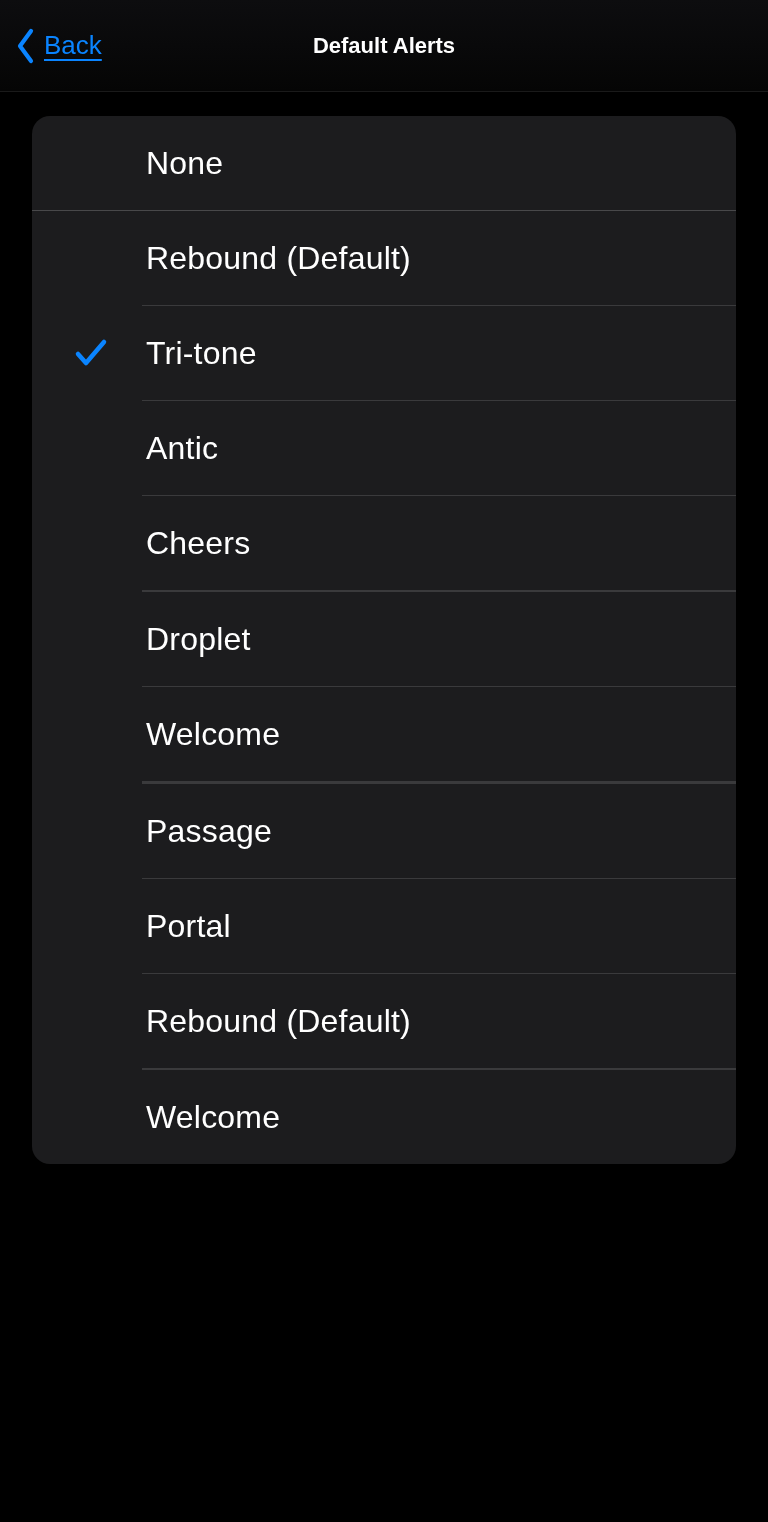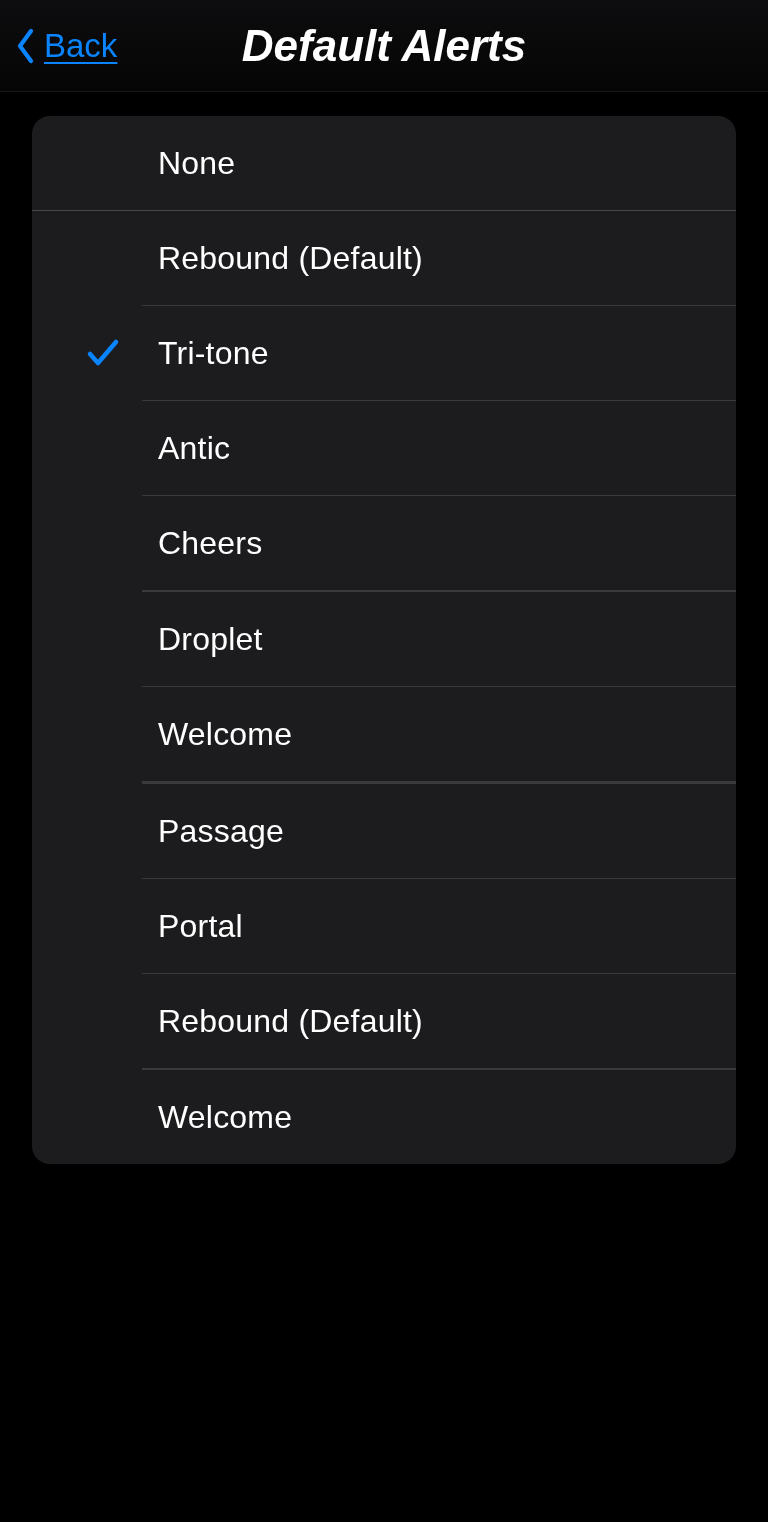--- a/index.html
+++ b/index.html
@@ -40,45 +40,44 @@
       display: flex;
       align-items: center;
       justify-content: center;
     }
     .back-chevron svg {
       width: 20px;
       height: 36px;
     }
     .back-label {
       color: #0a84ff;
-      font-size: 33px;
+      font-size: 26px;
       font-weight: 400;
       text-decoration: underline;
       text-underline-offset: 5px;
       text-decoration-thickness: 2px;
     }
     .nav-title {
       color: #ffffff;
-      font-size: 44px;
+      font-size: 22px;
       font-weight: 600;
-      font-style: italic;
     }
     .content {
       padding: 24px 32px 0 32px;
     }
     .list-group {
       background: #1c1c1e;
       border-radius: 18px;
       overflow: hidden;
     }
     .list-row {
       display: flex;
       align-items: center;
       min-height: 94px;
-      padding: 16px;
+      padding: 4px;
       cursor: pointer;
     }
     .check-col {
       width: 110px;
       display: flex;
       align-items: center;
       justify-content: center;
       flex-shrink: 0;
     }
     .check-icon {

